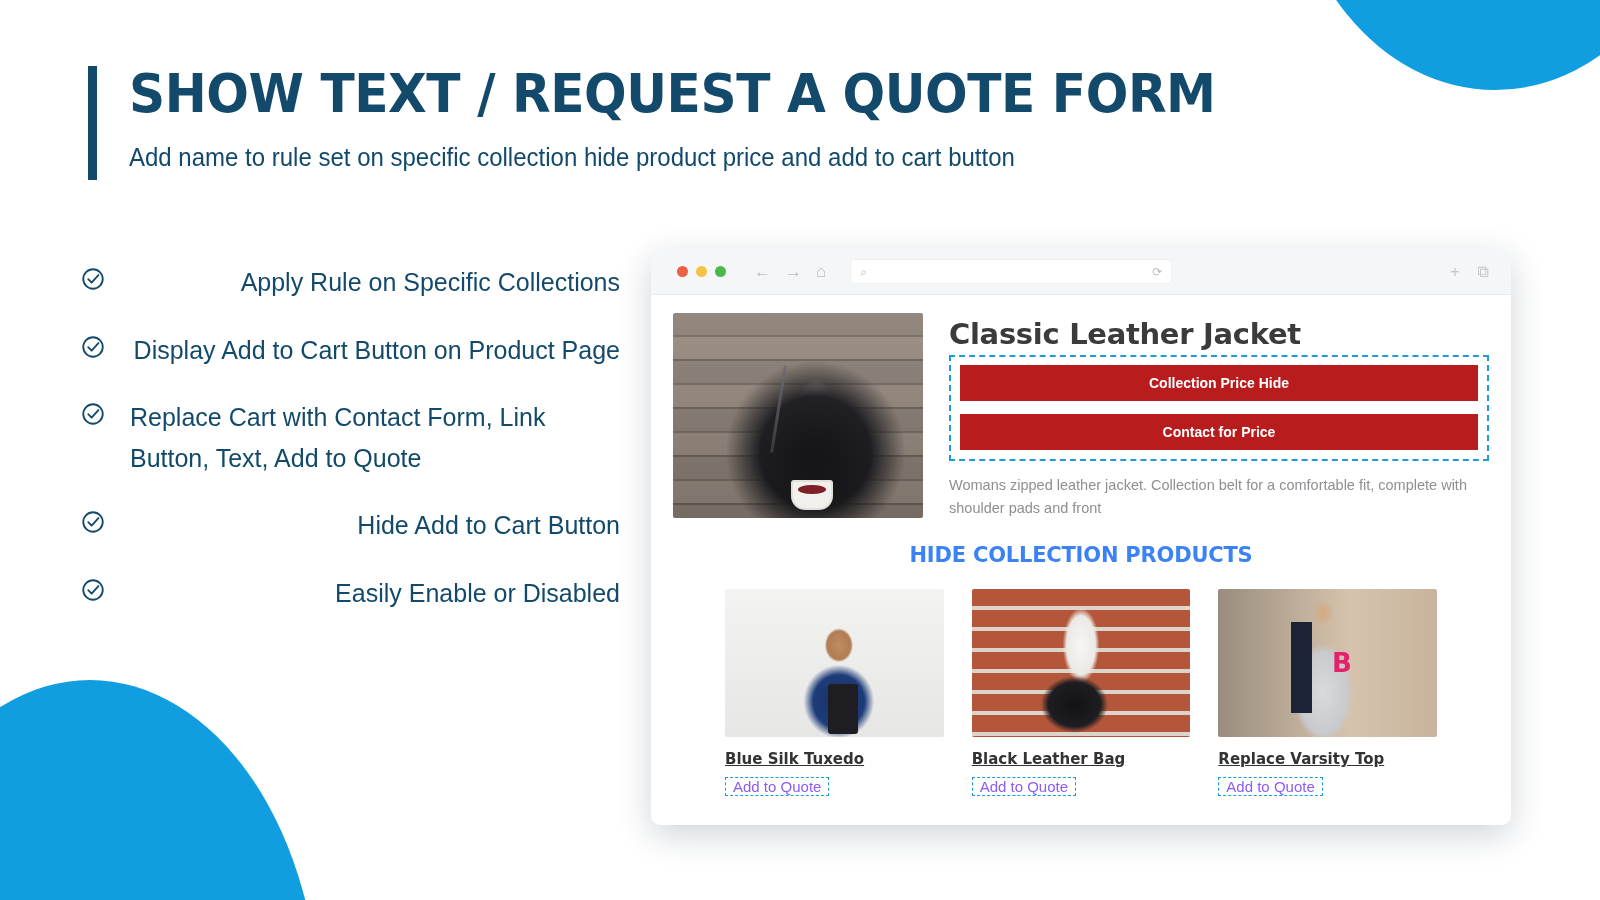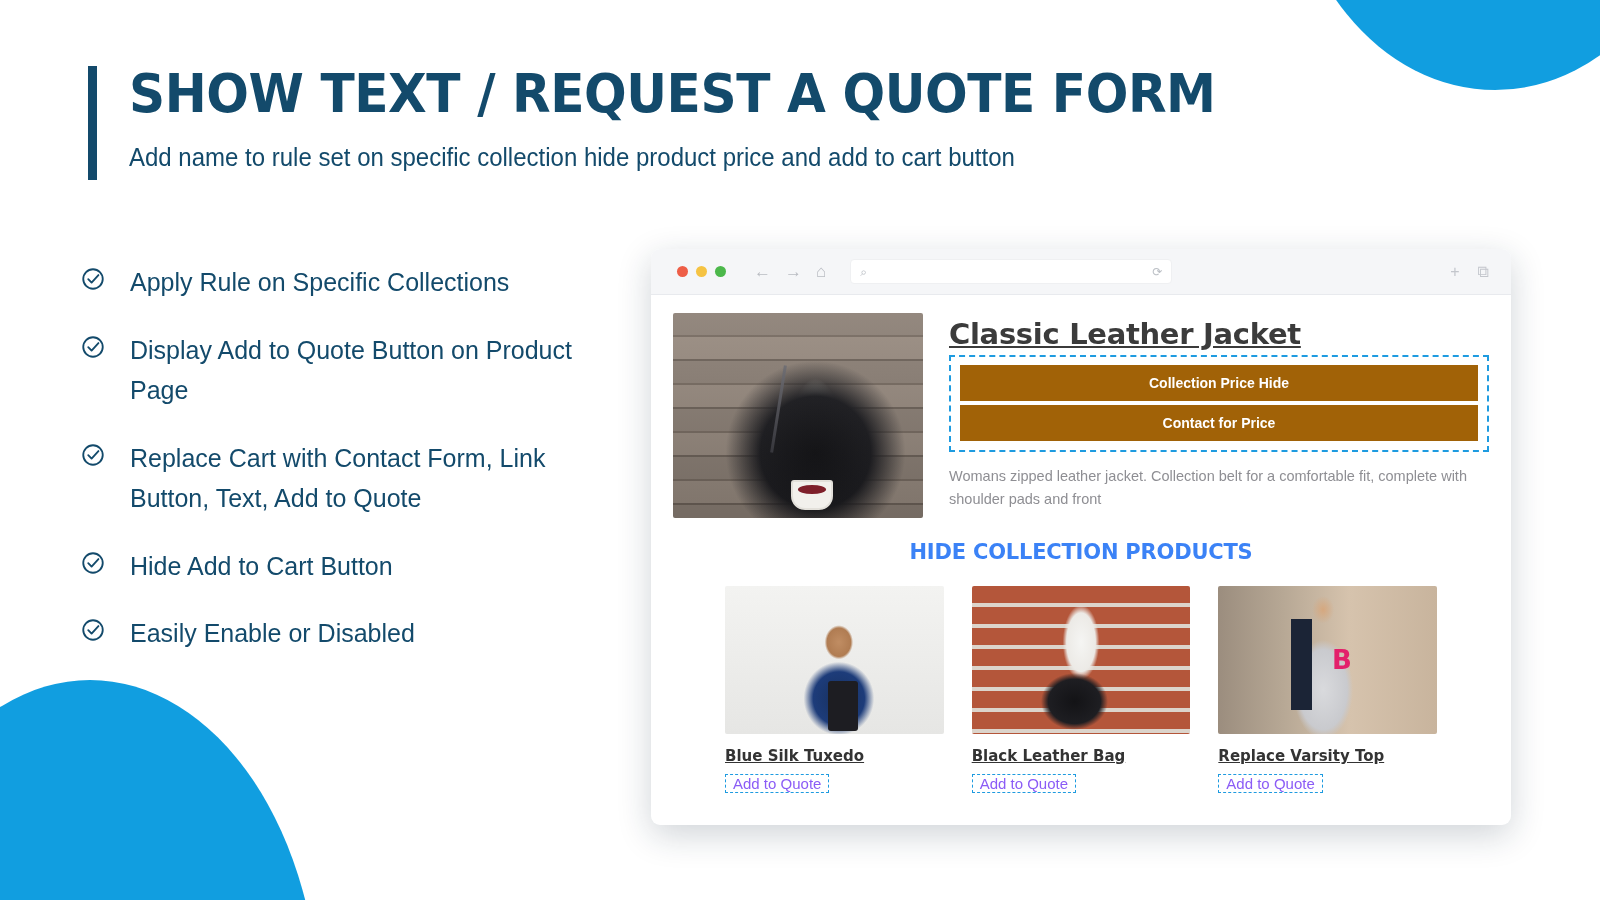--- a/index.html
+++ b/index.html
@@ -37,21 +37,21 @@
   }
   .subtitle {
     margin-top: 20px;
     font-size: 25px; font-weight: 400; color:#134A6B;
     white-space: nowrap;
     transform: scaleX(0.96); transform-origin: left center;
   }
 
   
   .features { position: absolute; left: 80px; top: 262px; width: 540px; }
-  .feature { display:flex; align-items:flex-start; margin-bottom: 27px; }
+  .feature { display:flex; align-items:flex-start; margin-bottom: 27px; justify-content: space-between; }
   .feature:last-child { margin-bottom: 12px; }
   .check-icon { width: 26px; height: 26px; flex:none; margin-top: 4px; }
   .check-icon svg { display:block; }
   .feature-label {
     padding-left: 24px;
     font-size: 25px; line-height: 1.62; color:#134A6B; font-weight:400;
   }
 
   
   .browser {
@@ -107,34 +107,33 @@
     position:absolute; left: 104px; top: 52px; width: 3px; height: 88px;
     background: linear-gradient(to bottom, #6d6d73, #3a3a40);
     transform: rotate(9deg); opacity:.9;
   }
 
   .pdp-right { flex:1; padding-left: 26px; padding-top: 4px; }
   .product-title {
     font-family:"DejaVu Sans", sans-serif;
     font-size: 29px; font-weight:700; color:#3B3B3B; letter-spacing:-0.3px;
     white-space: nowrap;
-    text-decoration: underline;
   }
   .hl-box {
     margin-top: 4px;
     border: 2px dashed #1E9BE0;
     padding: 8px 9px 9px 9px;
   }
   .brand-btn {
     display:block; width:100%; height:36px; line-height:36px;
-    background:#a16207; color:#ffffff; text-align:center;
+    background:#b91c1c; color:#ffffff; text-align:center;
     font-size: 14px; font-weight:700; border:none; cursor:pointer;
     font-family:"Liberation Sans", sans-serif;
   }
-  .brand-btn + .brand-btn { margin-top: 4px; }
+  .brand-btn + .brand-btn { margin-top: 13px; }
   .product-desc {
     margin-top: 13px; font-size: 14.5px; line-height: 1.62;
     color:#8E8E93; max-height: 48px; overflow: hidden;
   }
 
   .section-title {
     margin-top: 22px; text-align:center;
     font-family:"DejaVu Sans", sans-serif;
     font-size: 21px; font-weight:700; color:#3b82f6; letter-spacing: -0.2px;
   }
@@ -216,21 +215,21 @@
       <span class="feature-label">Apply Rule on Specific Collections</span>
     </div>
 
     <div class="feature">
       <span class="check-icon">
         <svg viewBox="0 0 24 24" width="26" height="26" fill="none" stroke="#134A6B" stroke-width="1.7">
           <circle cx="12" cy="12" r="9"></circle>
             <path d="M7.6 12.2l3.1 3.1L17 8.4" stroke-linecap="round" stroke-linejoin="round"></path>
         </svg>
       </span>
-      <span class="feature-label">Display Add to Quote Button on Product Page</span>
+      <span class="feature-label">Display Add to Cart Button on Product Page</span>
     </div>
 
     <div class="feature">
       <span class="check-icon">
         <svg viewBox="0 0 24 24" width="26" height="26" fill="none" stroke="#134A6B" stroke-width="1.7">
           <circle cx="12" cy="12" r="9"></circle>
             <path d="M7.6 12.2l3.1 3.1L17 8.4" stroke-linecap="round" stroke-linejoin="round"></path>
         </svg>
       </span>
       <span class="feature-label">Replace Cart with Contact Form, Link Button, Text, Add to Quote</span>

